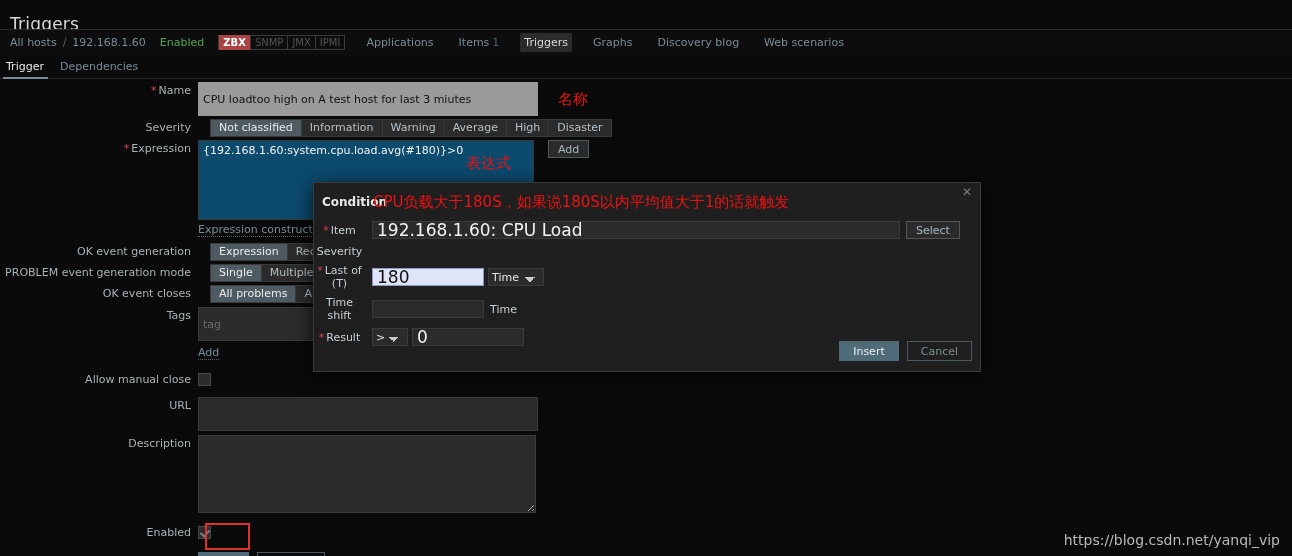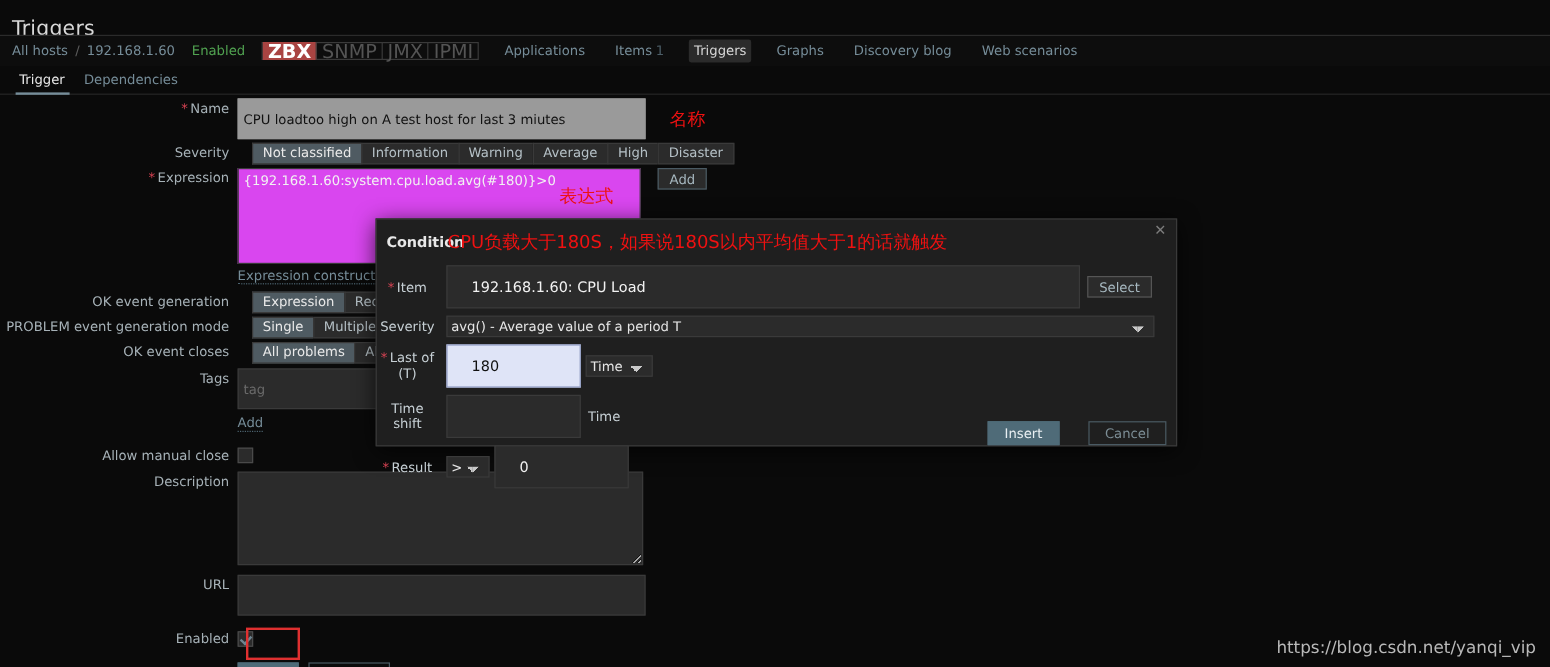--- a/index.html
+++ b/index.html
@@ -37,41 +37,40 @@
   #hostnav .crumb-link { color: #768d99; text-decoration: none; }
   #hostnav .sep { color: #5c5c5c; margin: 0 6px; }
   #hostnav .status-enabled { color: #51a351; margin-left: 14px; }
   .iface-group {
     margin-left: 14px; display: flex; align-items: center;
     border: 1px solid #3a3a3a; height: 15px;
   }
   .iface-chip {
     display: flex; align-items: center; justify-content: center;
     height: 15px; padding: 0 4px;
-    font-size: 16px; color: #545454;
+    font-size: 10px; color: #545454;
     border-right: 1px solid #3a3a3a;
   }
   .iface-chip:last-child { border-right: none; }
   .iface-chip.active {
     background: #a94442; color: #ffffff; font-weight: bold;
   }
   #hostnav .navitem {
     margin-left: 17px; color: #768d99; text-decoration: none;
     padding: 3px 4px;
   }
   #hostnav .navitem .cnt { color: #4c5e68; margin-left: 3px; }
   #hostnav .navitem.selected {
     background: #2b2b2b; color: #d8d8d8; border-radius: 2px;
   }
 
   
   #tabbar {
     position: absolute; left: 0; top: 55px; width: 1292px; height: 24px;
     display: flex; align-items: center;
-    padding-left: 10px;
     border-bottom: 1px solid #262626;
     background: #0a0a0a;
   }
   .tab {
     padding: 4px 10px 5px 6px; color: #768d99; text-decoration: none;
     position: relative;
   }
   .tab.active { color: #e8e8e8; }
   .tab.active::after {
     content: ""; position: absolute; left: 3px; right: 6px; bottom: -1px;
@@ -102,21 +101,21 @@
   .seg button {
     background: #2b2b2b; border: 1px solid #3a3a3a; border-right: none;
     color: #b5c0c6; height: 18px; padding: 0 8px;
     font-size: 11px; cursor: pointer; line-height: 16px;
     font-family: "DejaVu Sans", "Liberation Sans", sans-serif;
   }
   .seg button:last-child { border-right: 1px solid #3a3a3a; }
   .seg button.on { background: #4f5b62; color: #eaeaea; margin-left: 12px; }
 
   textarea.expr {
-    background: #d946ef; border: 1px solid #3a3a3a; color: #f2f2f2;
+    background: #0c4a6e; border: 1px solid #3a3a3a; color: #f2f2f2;
     width: 336px; height: 80px; padding: 3px 4px; resize: none;
     font-size: 11px; outline: none;
     font-family: "DejaVu Sans", "Liberation Sans", sans-serif;
   }
   .btn-plain {
     background: #2b2b2b; border: 1px solid #4a5a63; color: #a7b8c0;
     height: 18px; padding: 0 9px; font-size: 11px; cursor: pointer;
     font-family: "DejaVu Sans", "Liberation Sans", sans-serif;
   }
   .link-dotted {
@@ -181,40 +180,40 @@
   }
   #dlg-body { position: absolute; left: 0; top: 38px; width: 668px; }
   .drow { display: flex; align-items: center; margin-bottom: 6px; }
   .dlbl {
     width: 58px; text-align: center; padding-right: 7px;
     color: #c6cfd4; font-size: 11px; flex: 0 0 58px;
   }
   .dlbl .req { color: #d45; margin-right: 2px; }
   .dtxt {
     background: #2b2b2b; border: 1px solid #3a3a3a; color: #f2f2f2;
-    height: 36px; padding: 0 20px; font-size: 12px; outline: none;
+    height: 18px; padding: 0 4px; font-size: 17px; outline: none;
     font-family: "DejaVu Sans", "Liberation Sans", sans-serif;
   }
   .dtxt.focused { background: #dfe4f7; color: #111; border-color: #8f9bc4; }
   .dsel {
     background: #2b2b2b; border: 1px solid #3a3a3a; color: #e6e6e6;
     height: 18px; font-size: 11px; padding: 0 3px; outline: none;
     font-family: "DejaVu Sans", "Liberation Sans", sans-serif;
     appearance: none; -webkit-appearance: none;
     background-image:
       linear-gradient(45deg, transparent 50%, #c9c9c9 50%),
       linear-gradient(135deg, #c9c9c9 50%, transparent 50%);
     background-position: calc(100% - 13px) 8px, calc(100% - 8px) 8px;
     background-size: 5px 5px, 5px 5px;
     background-repeat: no-repeat;
     padding-right: 22px;
   }
   .unit { color: #c6cfd4; font-size: 11px; margin-left: 6px; }
   #dlg-footer {
-    position: absolute; right: 8px; bottom: 0; display: flex; gap: 24px;
+    position: absolute; right: 8px; bottom: 10px; display: flex; gap: 8px;
   }
   .dbtn-primary {
     background: #4f6b78; border: 1px solid #4f6b78; color: #e9eff2;
     height: 20px; padding: 0 13px; font-size: 11px; cursor: pointer;
     font-family: "DejaVu Sans", "Liberation Sans", sans-serif;
   }
   .dbtn-secondary {
     background: transparent; border: 1px solid #4a5a63; color: #7c8d95;
     height: 20px; padding: 0 13px; font-size: 11px; cursor: pointer;
     font-family: "DejaVu Sans", "Liberation Sans", sans-serif;
@@ -322,28 +321,28 @@
       </div>
       <a class="link-dotted" href="#" style="display:inline-block;margin-top:5px">Add</a>
     </div>
   </div>
 
   <div class="row" style="margin-top:11px">
     <div class="lbl">Allow manual close</div>
     <span class="chk"></span>
   </div>
 
+  <div class="row" style="margin-top:8px">
+    <div class="lbl">URL</div>
+    <input class="txt" style="width: 340px;" value="">
+  </div>
+
   <div class="row" style="margin-top:4px">
     <div class="lbl">Description</div>
     <textarea class="descr" style=""></textarea>
-  </div>
-
-  <div class="row" style="margin-top:8px">
-    <div class="lbl">URL</div>
-    <input class="txt" style="width: 340px;" value="">
   </div>
 
   <div class="row" style="margin-top:11px">
     <div class="lbl">Enabled</div>
     <span class="chk checked"></span>
   </div>
 
   <div class="row" style="margin-top:10px">
     <div class="lbl"></div>
     <button class="btn-primary">Add</button>
@@ -365,23 +364,20 @@
   <div id="dlg-body">
 
     <div class="drow">
       <div class="dlbl"><span class="req">*</span><span>Item</span></div>
       <input class="dtxt" style="width: 528px;" value="192.168.1.60: CPU Load">
       <button class="btn-plain" style="margin-left:6px;border-color:#555">Select</button>
     </div>
 
     <div class="drow">
       <div class="dlbl">Severity</div>
-      <select class="dsel" style="width:590px">
-        <option>avg() - Average value of a period T</option>
-      </select>
     </div>
 
     <div class="drow">
       <div class="dlbl"><span class="req">*</span><span>Last of (T)</span></div>
       <input class="dtxt focused" style="width: 112px;" value="180">
       <select class="dsel" style="width:56px;margin-left:4px">
         <option>Time</option>
       </select>
     </div>
 

